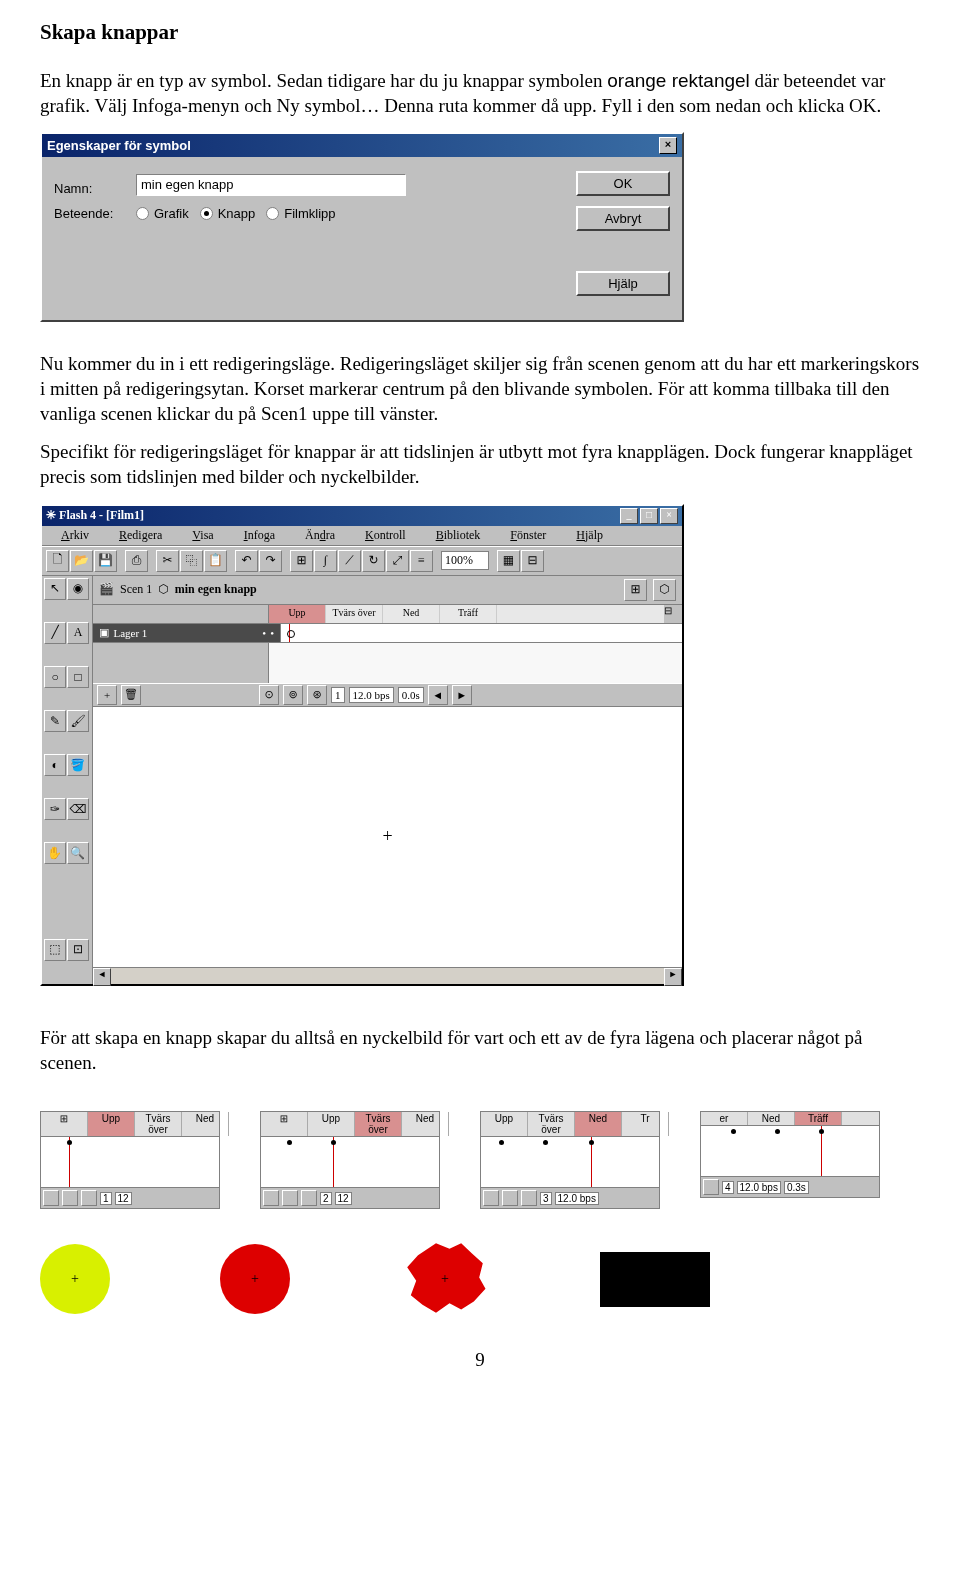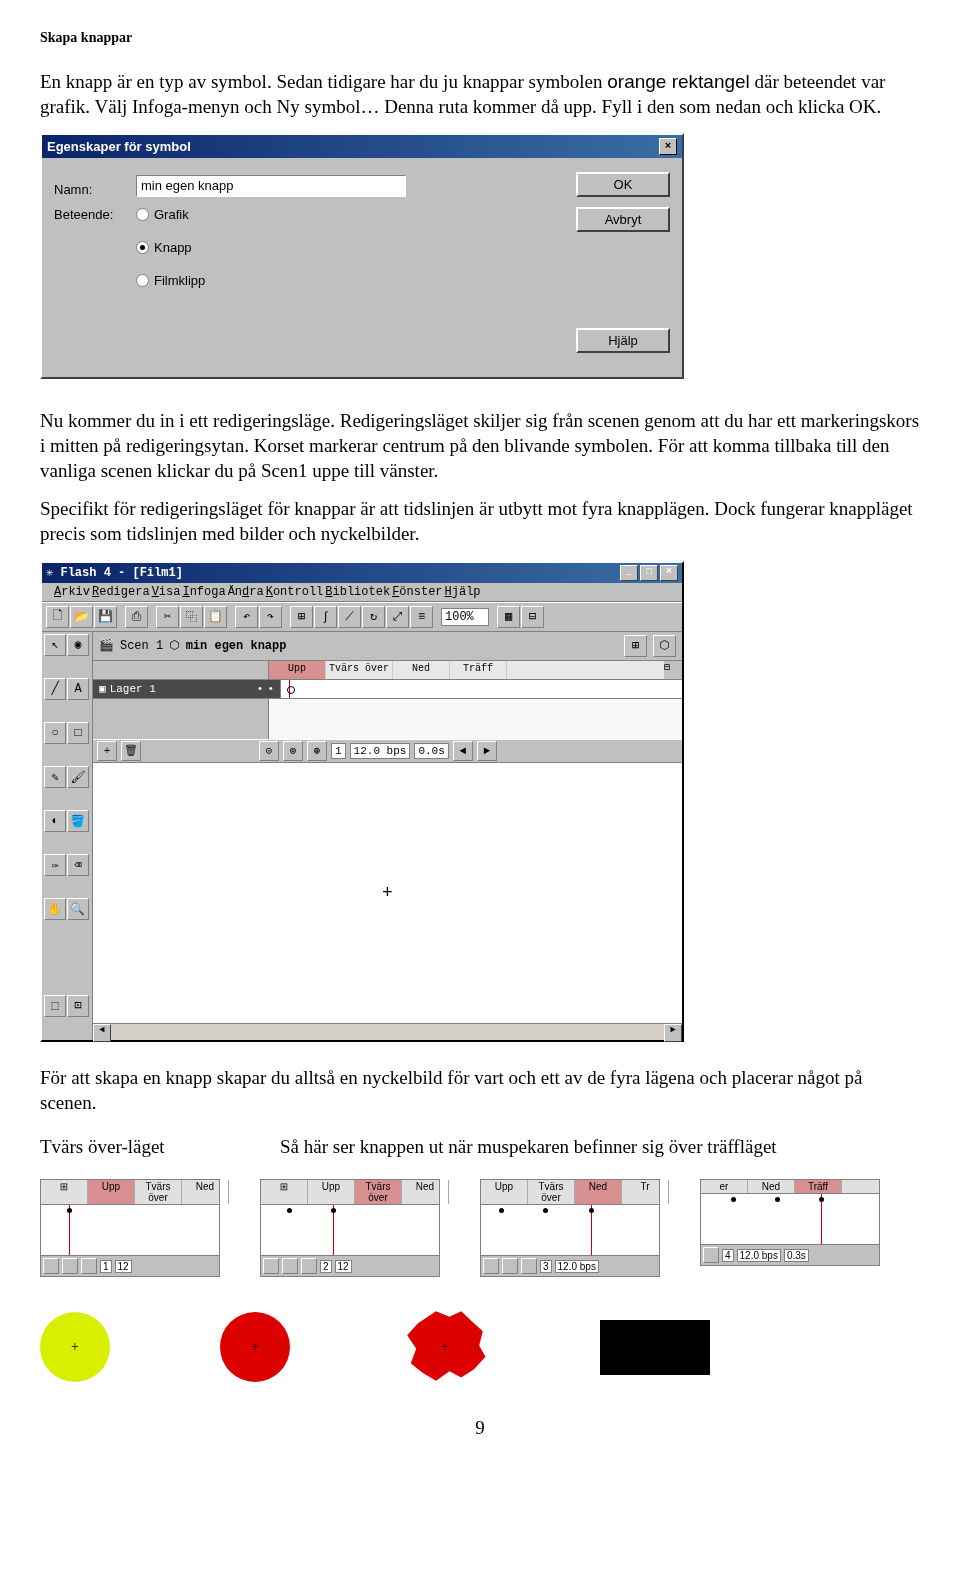--- a/index.html
+++ b/index.html
@@ -1,34 +1,34 @@
 <!DOCTYPE html>
 <html><head>
 <meta charset="utf-8">
 <style>
 body{font-family:"Times New Roman",serif;font-size:19px;margin:0;padding:20px 40px;color:#000;background:#fff;width:880px}
-h1{font-size:14px;font-weight:bold;margin:10px 0 24px 0}
+h1{font-size:21px;font-weight:bold;margin:0 0 24px 0}
 p{margin:0 0 14px 0;line-height:1.3}
 .mono{font-family:Liberation Sans, sans-serif}
 .dialog{background:#c0c0c0;border:2px solid;border-color:#fff #404040 #404040 #fff;width:640px;margin:14px 0 30px 0;font-family:Tahoma,Arial,sans-serif;font-size:13px}
 .titlebar{background:linear-gradient(to right,#0a246a,#3a6ea5);color:#fff;padding:3px 5px;font-weight:bold;display:flex;justify-content:space-between;align-items:center}
 .closebox{background:#c0c0c0;color:#000;width:16px;height:15px;border:1px solid;border-color:#fff #000 #000 #fff;font-size:11px;text-align:center;line-height:12px;font-weight:bold}
 .dlgbody{padding:14px 12px 14px 12px}
 .dlgrow{display:flex;margin-bottom:10px;align-items:flex-end}
 .dlglabel{width:82px}
 .dlginput{background:#fff;border:1px solid;border-color:#808080 #fff #fff #808080;padding:2px 4px;width:260px;height:16px}
 .dlgbtn{background:#c0c0c0;border:2px solid;border-color:#fff #404040 #404040 #fff;padding:3px 0;width:90px;text-align:center;font-size:13px}
 .radiorow{display:flex;align-items:center;gap:5px}
 .radio{width:11px;height:11px;border:1px solid #808080;border-radius:50%;background:#fff;display:inline-flex;align-items:center;justify-content:center}
 .radio.sel::after{content:"";width:5px;height:5px;background:#000;border-radius:50%}
-.app{background:#737373;border:2px solid;border-color:#fff #000 #000 #fff;width:640px;margin:14px 0 24px 0;font-family:Liberation Mono, monospace;font-size:12px}
+.app{background:#737373;border:2px solid;border-color:#fff #000 #000 #fff;width:640px;margin:14px 0 40px 0;font-family:Liberation Serif, serif;font-size:12px}
 .apptitle{background:linear-gradient(to right,#0a246a,#3a6ea5);color:#fff;padding:2px 4px;display:flex;justify-content:space-between;align-items:center;font-weight:bold;font-size:12px}
 .winbtns{display:flex;gap:2px}
 .winbtn{background:#c0c0c0;width:16px;height:14px;border:1px solid;border-color:#fff #404040 #404040 #fff;font-size:10px;text-align:center;line-height:12px}
-.menubar{background:#c0c0c0;padding:2px 12px;display:flex;gap:2px;border-bottom:1px solid #808080}
+.menubar{background:#c0c0c0;padding:2px 19px;display:flex;gap:30px;border-bottom:1px solid #808080}
 .menubar span{font-size:12px}
 .menubar span u{text-decoration:underline}
 .toolbar{background:#c0c0c0;padding:3px 4px;display:flex;align-items:center;gap:1px;border-top:1px solid #fff;border-bottom:1px solid #808080}
 .tbtn{width:21px;height:20px;border:1px solid;border-color:#fff #808080 #808080 #fff;display:inline-flex;align-items:center;justify-content:center;font-size:12px}
 .tsep{width:6px}
 .zoomfld{background:#fff;border:1px solid #808080;padding:1px 3px;width:40px;font-size:12px}
 .mdiarea{display:flex}
 .toolbox{background:#c0c0c0;width:46px;border-right:1px solid #808080;padding:2px;display:flex;flex-wrap:wrap;gap:1px}
 .tool{width:20px;height:20px;border:1px solid;border-color:#fff #808080 #808080 #fff;font-size:12px;display:flex;align-items:center;justify-content:center}
 .workarea{flex:1;background:#c0c0c0}
@@ -91,21 +91,21 @@
   </div>
   <div class="dlgbody">
     <div class="dlgrow">
       <div class="dlglabel">Namn:</div>
       <div class="dlginput">min egen knapp</div>
       <div style="flex:1"></div>
       <div class="dlgbtn">OK</div>
     </div>
     <div class="dlgrow" style="align-items:flex-start">
       <div class="dlglabel">Beteende:</div>
-      <div style="display:flex;flex-direction:column;gap:18px;width:260px">
+      <div style="display:flex;flex-direction:row;gap:11px;width:260px">
         <div class="radiorow">
             <span class="radio"></span>
             <span>Grafik</span>
           </div>
         <div class="radiorow">
             <span class="radio sel"></span>
             <span>Knapp</span>
           </div>
         <div class="radiorow">
             <span class="radio"></span>
@@ -252,24 +252,20 @@
           <div class="scrolltrack"></div>
           <span class="scrollbtn">►</span>
       </div>
     </div>
   </div>
 </div>
 
 <p>För att skapa en knapp skapar du alltså en nyckelbild för vart och ett av de fyra lägena och placerar något på scenen.</p>
 
 <div class="defs">
-  <div class="defrow">
-      <div>Tvärs över-läget</div>
-      <div>Så här ser knappen ut när muspekaren befinner sig över träffläget</div>
-    </div>
 </div>
 
 <div class="minicharts">
   <div class="mini">
     <div class="minihdr">
         <div style="width:12px">⊞</div>
         <div class="sel">Upp</div>
         <div>Tvärs över</div>
         <div>Ned</div>
       </div>

